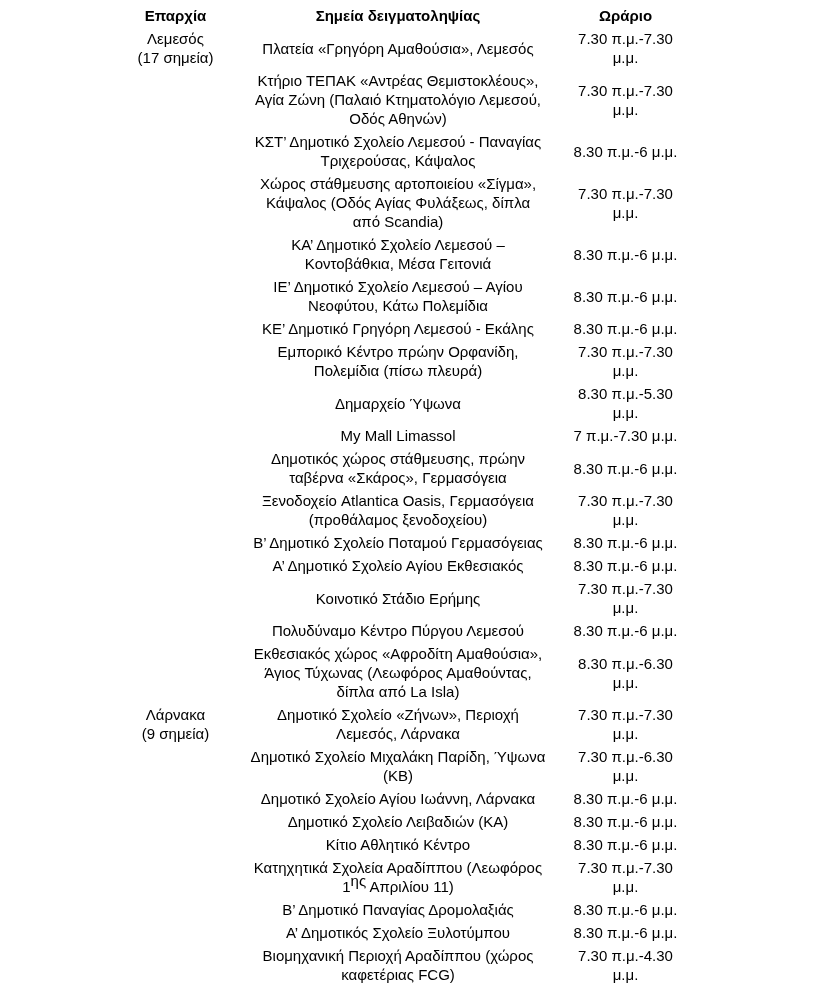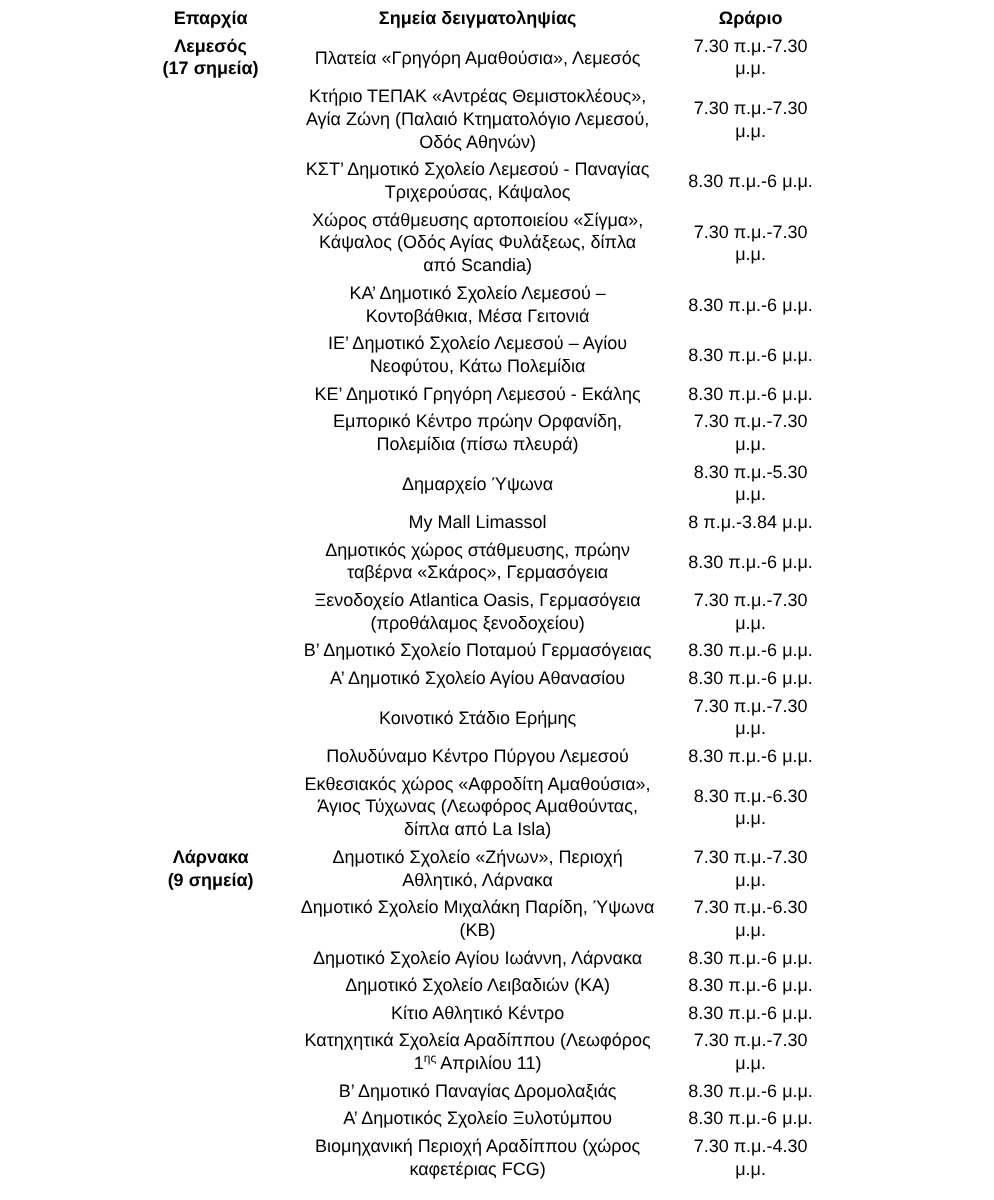--- a/index.html
+++ b/index.html
@@ -27,25 +27,25 @@
     font-size: 15px;
     line-height: 19px;
     text-align: center;
     vertical-align: middle;
     padding: 2px 0;
     white-space: pre-line;
     font-weight: 400;
   }
   th { font-weight: 700; }
   td.district {
-    font-weight: 700;
+    font-weight: 400;
     vertical-align: top;
   }
   sup {
-    font-size: 10px;
+    font-size: 15px;
     line-height: 0;
     vertical-align: super;
   }
 </style>
 </head>
 <body>
 
 <table class="sampling">
   <colgroup>
     <col class="c-district">
@@ -106,39 +106,39 @@
       <td>7.30 π.μ.-7.30
 μ.μ.</td>
     </tr>
     <tr>
       <td>Δημαρχείο Ύψωνα</td>
       <td>8.30 π.μ.-5.30
 μ.μ.</td>
     </tr>
     <tr>
       <td>My Mall Limassol</td>
-      <td>8 π.μ.-3.84 μ.μ.</td>
+      <td>7 π.μ.-7.30 μ.μ.</td>
     </tr>
     <tr>
       <td>Δημοτικός χώρος στάθμευσης, πρώην
 ταβέρνα «Σκάρος», Γερμασόγεια</td>
       <td>8.30 π.μ.-6 μ.μ.</td>
     </tr>
     <tr>
       <td>Ξενοδοχείο Atlantica Oasis, Γερμασόγεια
 (προθάλαμος ξενοδοχείου)</td>
       <td>7.30 π.μ.-7.30
 μ.μ.</td>
     </tr>
     <tr>
       <td>Β’ Δημοτικό Σχολείο Ποταμού Γερμασόγειας</td>
       <td>8.30 π.μ.-6 μ.μ.</td>
     </tr>
     <tr>
-      <td>Α’ Δημοτικό Σχολείο Αγίου Αθανασίου</td>
+      <td>Α’ Δημοτικό Σχολείο Αγίου Εκθεσιακός</td>
       <td>8.30 π.μ.-6 μ.μ.</td>
     </tr>
     <tr>
       <td>Κοινοτικό Στάδιο Ερήμης</td>
       <td>7.30 π.μ.-7.30
 μ.μ.</td>
     </tr>
     <tr>
       <td>Πολυδύναμο Κέντρο Πύργου Λεμεσού</td>
       <td>8.30 π.μ.-6 μ.μ.</td>
@@ -147,21 +147,21 @@
       <td>Εκθεσιακός χώρος «Αφροδίτη Αμαθούσια»,
 Άγιος Τύχωνας (Λεωφόρος Αμαθούντας,
 δίπλα από La Isla)</td>
       <td>8.30 π.μ.-6.30
 μ.μ.</td>
     </tr>
     <tr>
       <td class="district" rowspan="9">Λάρνακα
 (9 σημεία)</td>
       <td>Δημοτικό Σχολείο «Ζήνων», Περιοχή
-Αθλητικό, Λάρνακα</td>
+Λεμεσός, Λάρνακα</td>
       <td>7.30 π.μ.-7.30
 μ.μ.</td>
     </tr>
     <tr>
       <td>Δημοτικό Σχολείο Μιχαλάκη Παρίδη, Ύψωνα
 (ΚΒ)</td>
       <td>7.30 π.μ.-6.30
 μ.μ.</td>
     </tr>
     <tr>

